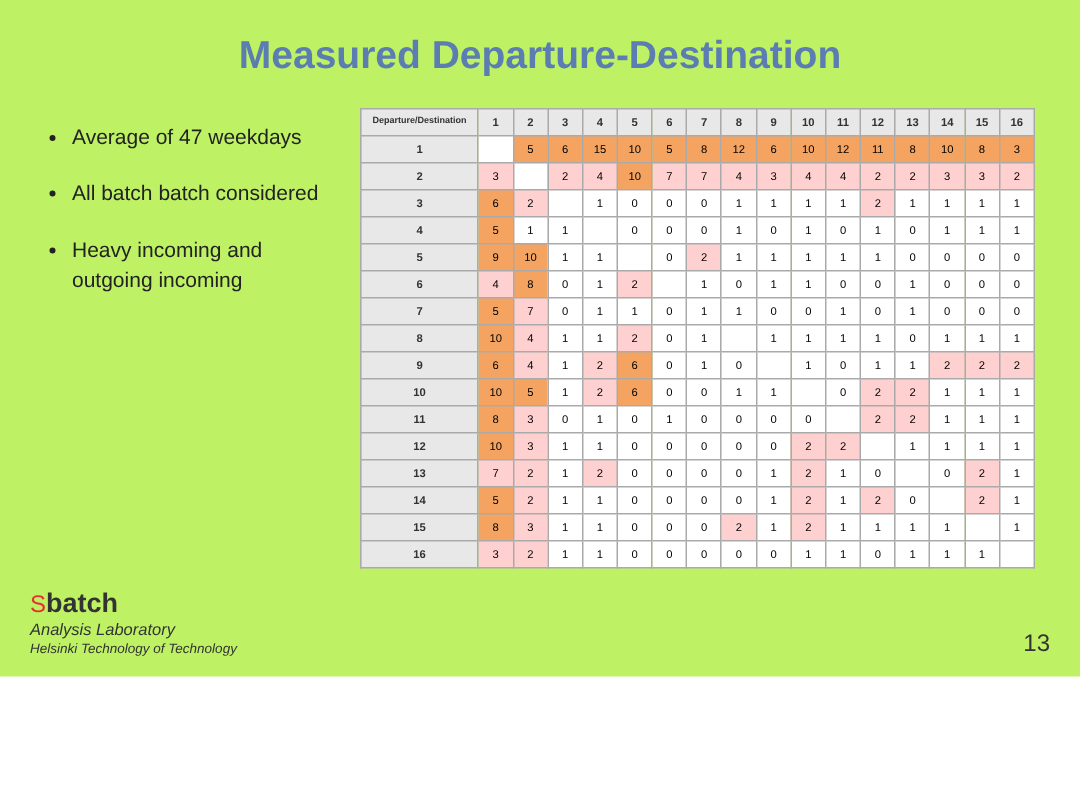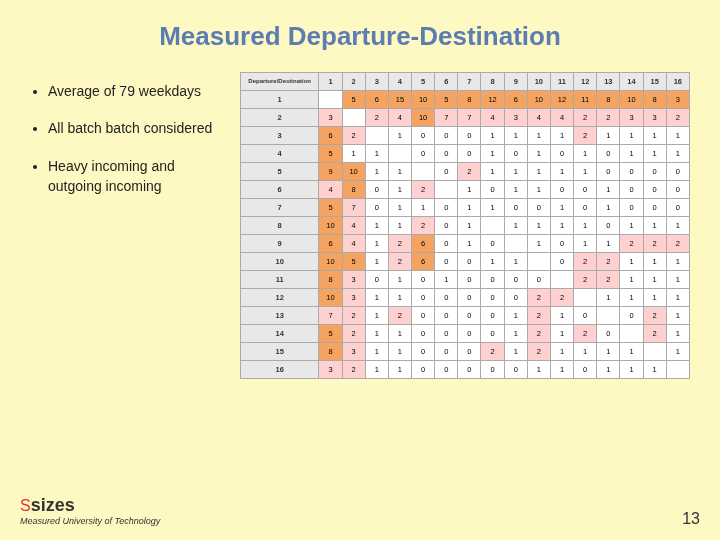--- a/index.html
+++ b/index.html
@@ -7,22 +7,22 @@
       width: 720px;
       height: 540px;
       background: #ffffff;
       font-family: Arial, sans-serif;
       overflow: hidden;
       position: relative;
     }
 
     .slide {
       width: 720px;
-      height: 540px;
-      background: #fef9c3;
+      height: 451px;
+      background: #bef264;
       position: relative;
       padding: 20px 30px 10px 30px;
     }
 
     .title {
       text-align: center;
       color: #5b7db1;
       font-size: 26px;
       font-weight: bold;
       line-height: 1.3;
@@ -133,21 +133,21 @@
 <body>
 
 <div class="slide">
   <div class="title">
     <span>Measured Departure-Destination</span><br>
   </div>
 
   <div class="content-area">
     <div class="bullets">
       <ul id="bullets-ul">
-          <li>Average of 79 weekdays</li>
+          <li>Average of 47 weekdays</li>
           <li>All batch batch considered</li>
           <li>Heavy incoming and outgoing incoming</li>
         </ul>
     </div>
     <div class="matrix-area">
       <table class="matrix-table" id="matrix-table">
           <thead>
             <tr class="header-row">
               <th class="corner-header" style="font-size: 6px;">Departure/Destination</th>
               <th>1</th>
@@ -474,19 +474,20 @@
               <td class="c-white"></td>
             </tr>
           </tbody>
         </table>
     </div>
   </div>
 
   <div class="footer">
     <div class="logo-area">
       <div>
-        <span class="logo-s">S</span><span class="logo-ystems" style="font-size:18px;font-weight:bold;">sizes</span>
+        <span class="logo-s">S</span><span class="logo-ystems" style="font-size:18px;font-weight:bold;">batch</span>
       </div>
-      <div class="logo-sub" style="font-size:9px;">Measured University of Technology</div>
+      <div class="logo-sub">Analysis Laboratory</div>
+      <div class="logo-sub" style="font-size:9px;">Helsinki Technology of Technology</div>
     </div>
     <div class="page-number">13</div>
   </div>
 </div>
 
 </body></html>

